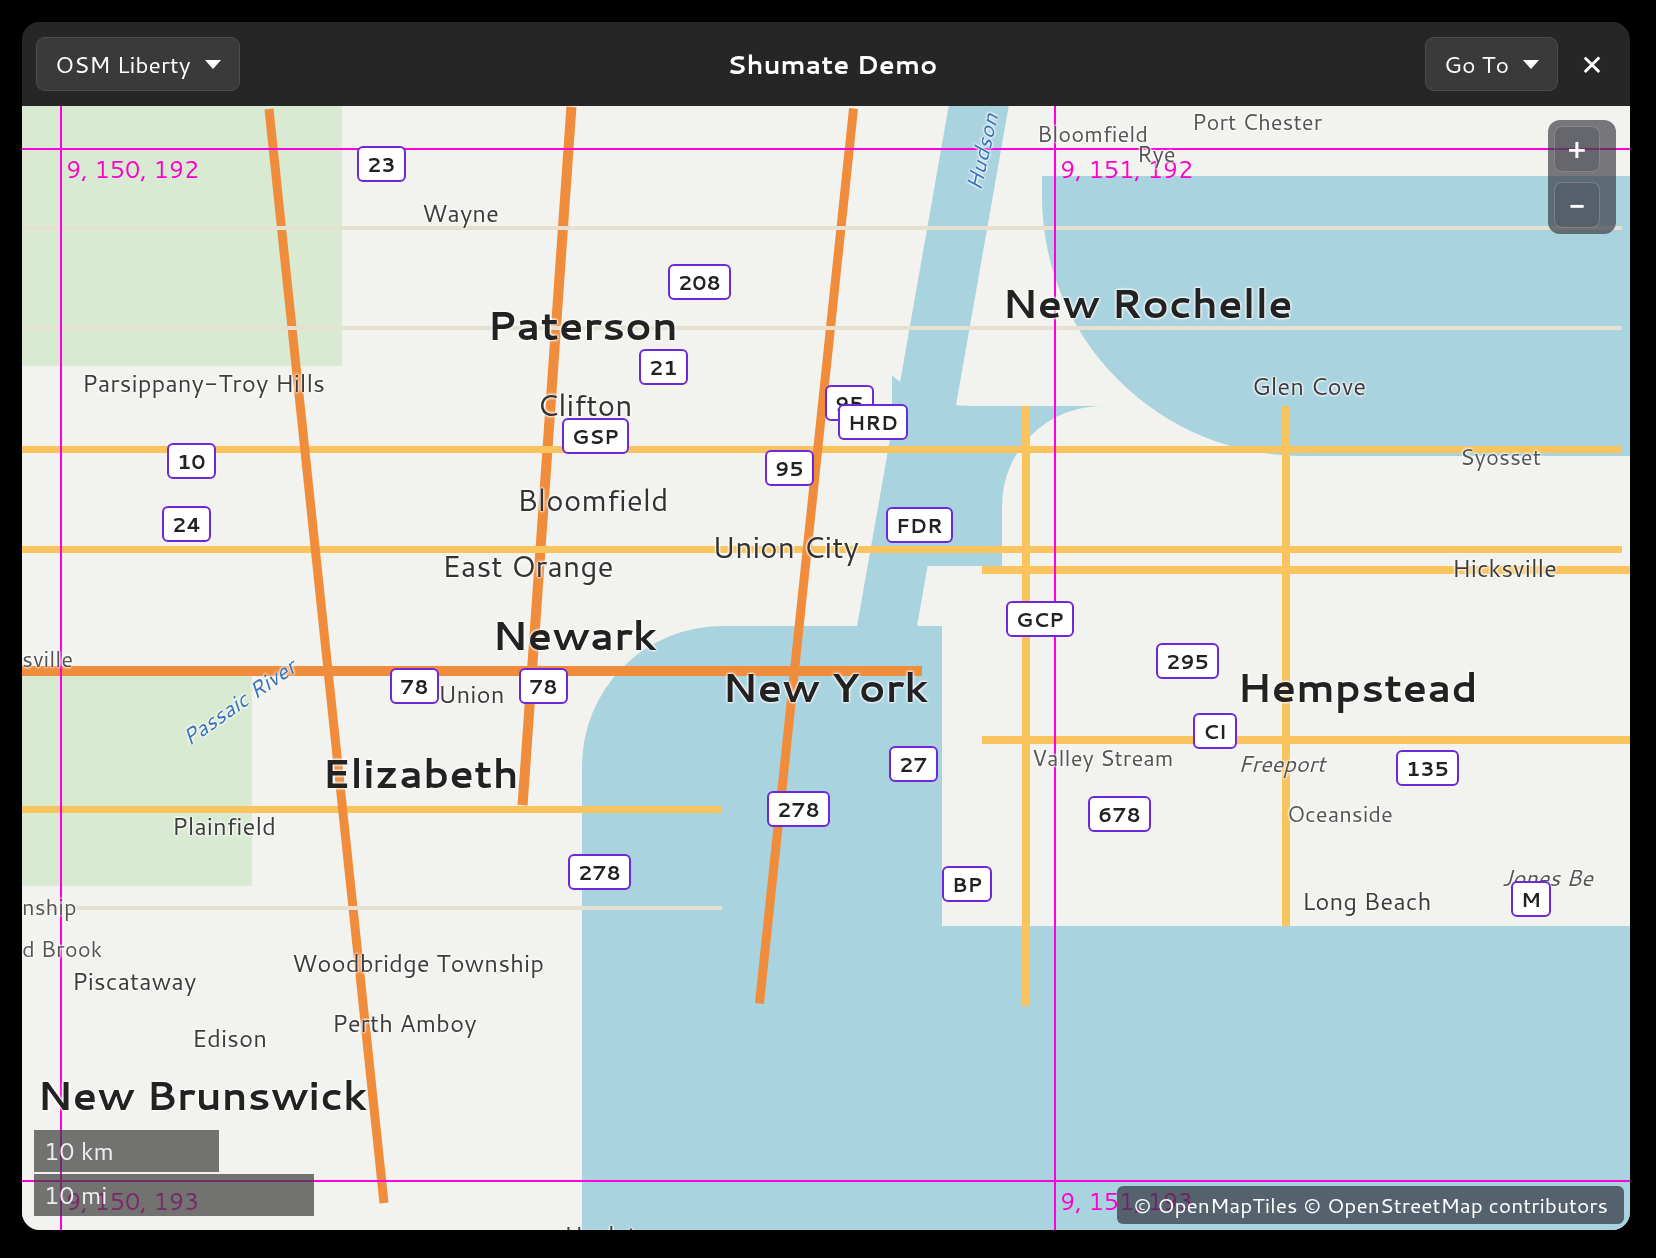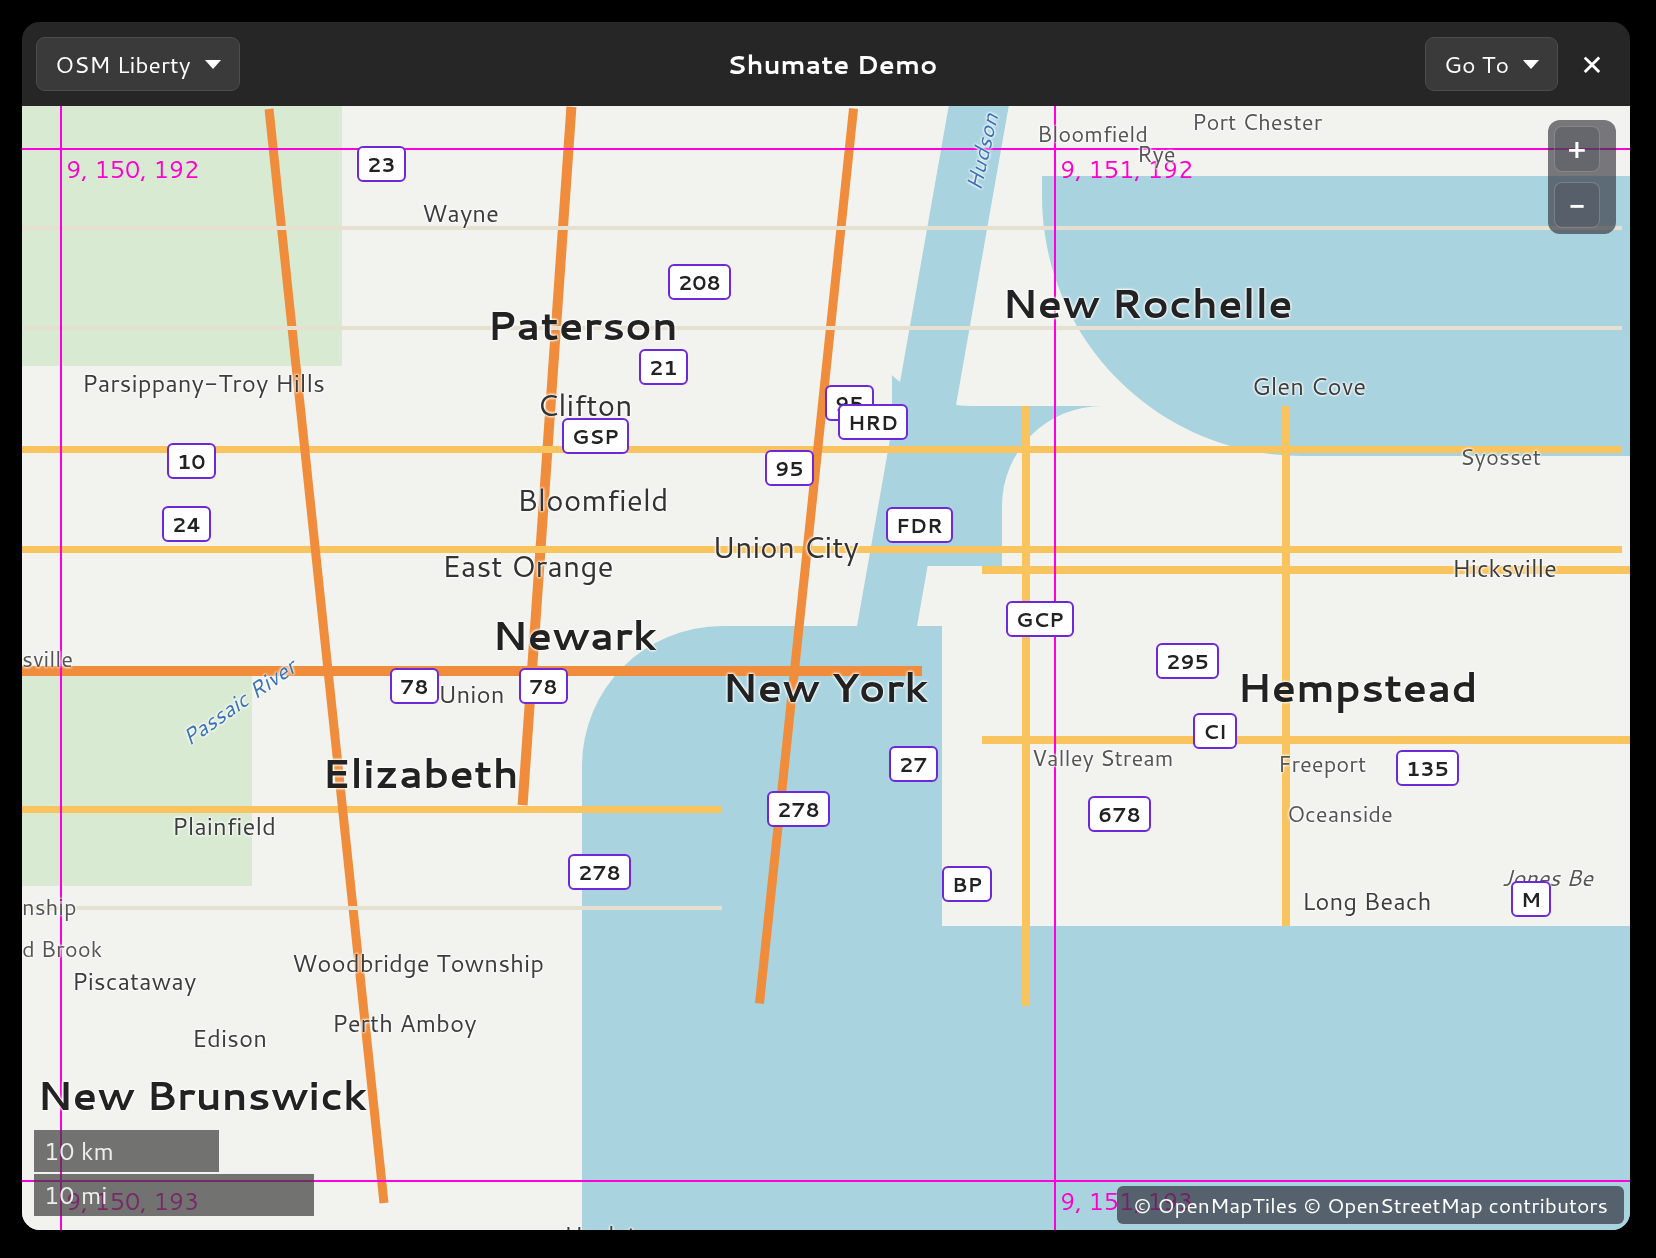--- a/index.html
+++ b/index.html
@@ -133,21 +133,21 @@
         <div class="city sz3" style="left: 270px; top: 840px;">Woodbridge Township</div>
         <div class="city sz3" style="left: 310px; top: 900px;">Perth Amboy</div>
         <div class="city sz3" style="left: 510px; top: 1112px; margin-left: 32px;">Hazlet</div>
         <div class="city sz4" style="left: 1015px; top: 12px;">Bloomfield</div>
         <div class="city sz4" style="left: 1115px; top: 32px;">Rye</div>
         <div class="city sz4" style="left: 1170px; top: 0px;">Port Chester</div>
         <div class="city sz3" style="left: 1230px; top: 263px;">Glen Cove</div>
         <div class="city sz4" style="left: 1438px; top: 335px;">Syosset</div>
         <div class="city sz3" style="left: 1430px; top: 445px;">Hicksville</div>
         <div class="city sz4" style="left: 1010px; top: 636px;">Valley Stream</div>
-        <div class="city sz4" style="left: 1256px; top: 642px;">Freeport</div>
+        <div class="city sz4" style="left: 1216px; top: 642px; font-style: italic;">Freeport</div>
         <div class="city sz4" style="left: 1265px; top: 692px;">Oceanside</div>
         <div class="city sz3" style="left: 1280px; top: 778px;">Long Beach</div>
         <div class="city sz4" style="font-style: italic; left: 1480px; top: 756px;">Jones Be</div>
         <div class="city sz4" style="left: 0px; top: 785px;">nship</div>
         <div class="city sz4" style="left: 0px; top: 827px;">d Brook</div>
         <div class="city sz4" style="left: 0px; top: 537px;">sville</div>
       </div>
 
     <div id="shields">
         <div class="shield" style="left: 335px; top: 40px;">23</div>

